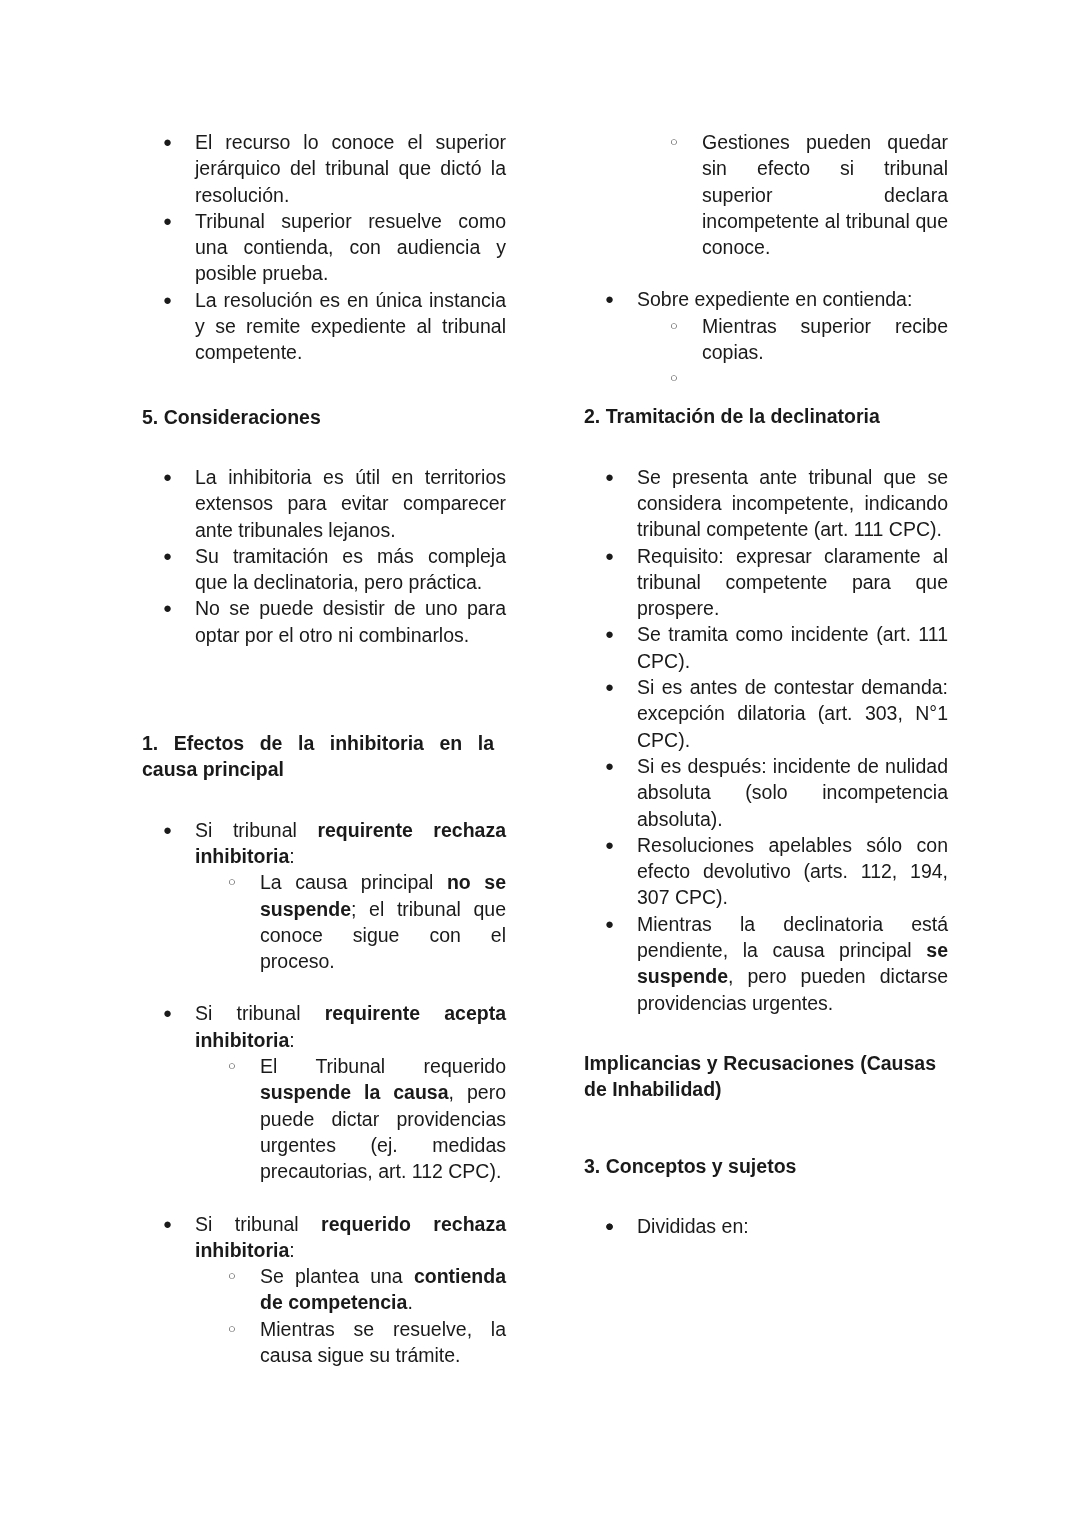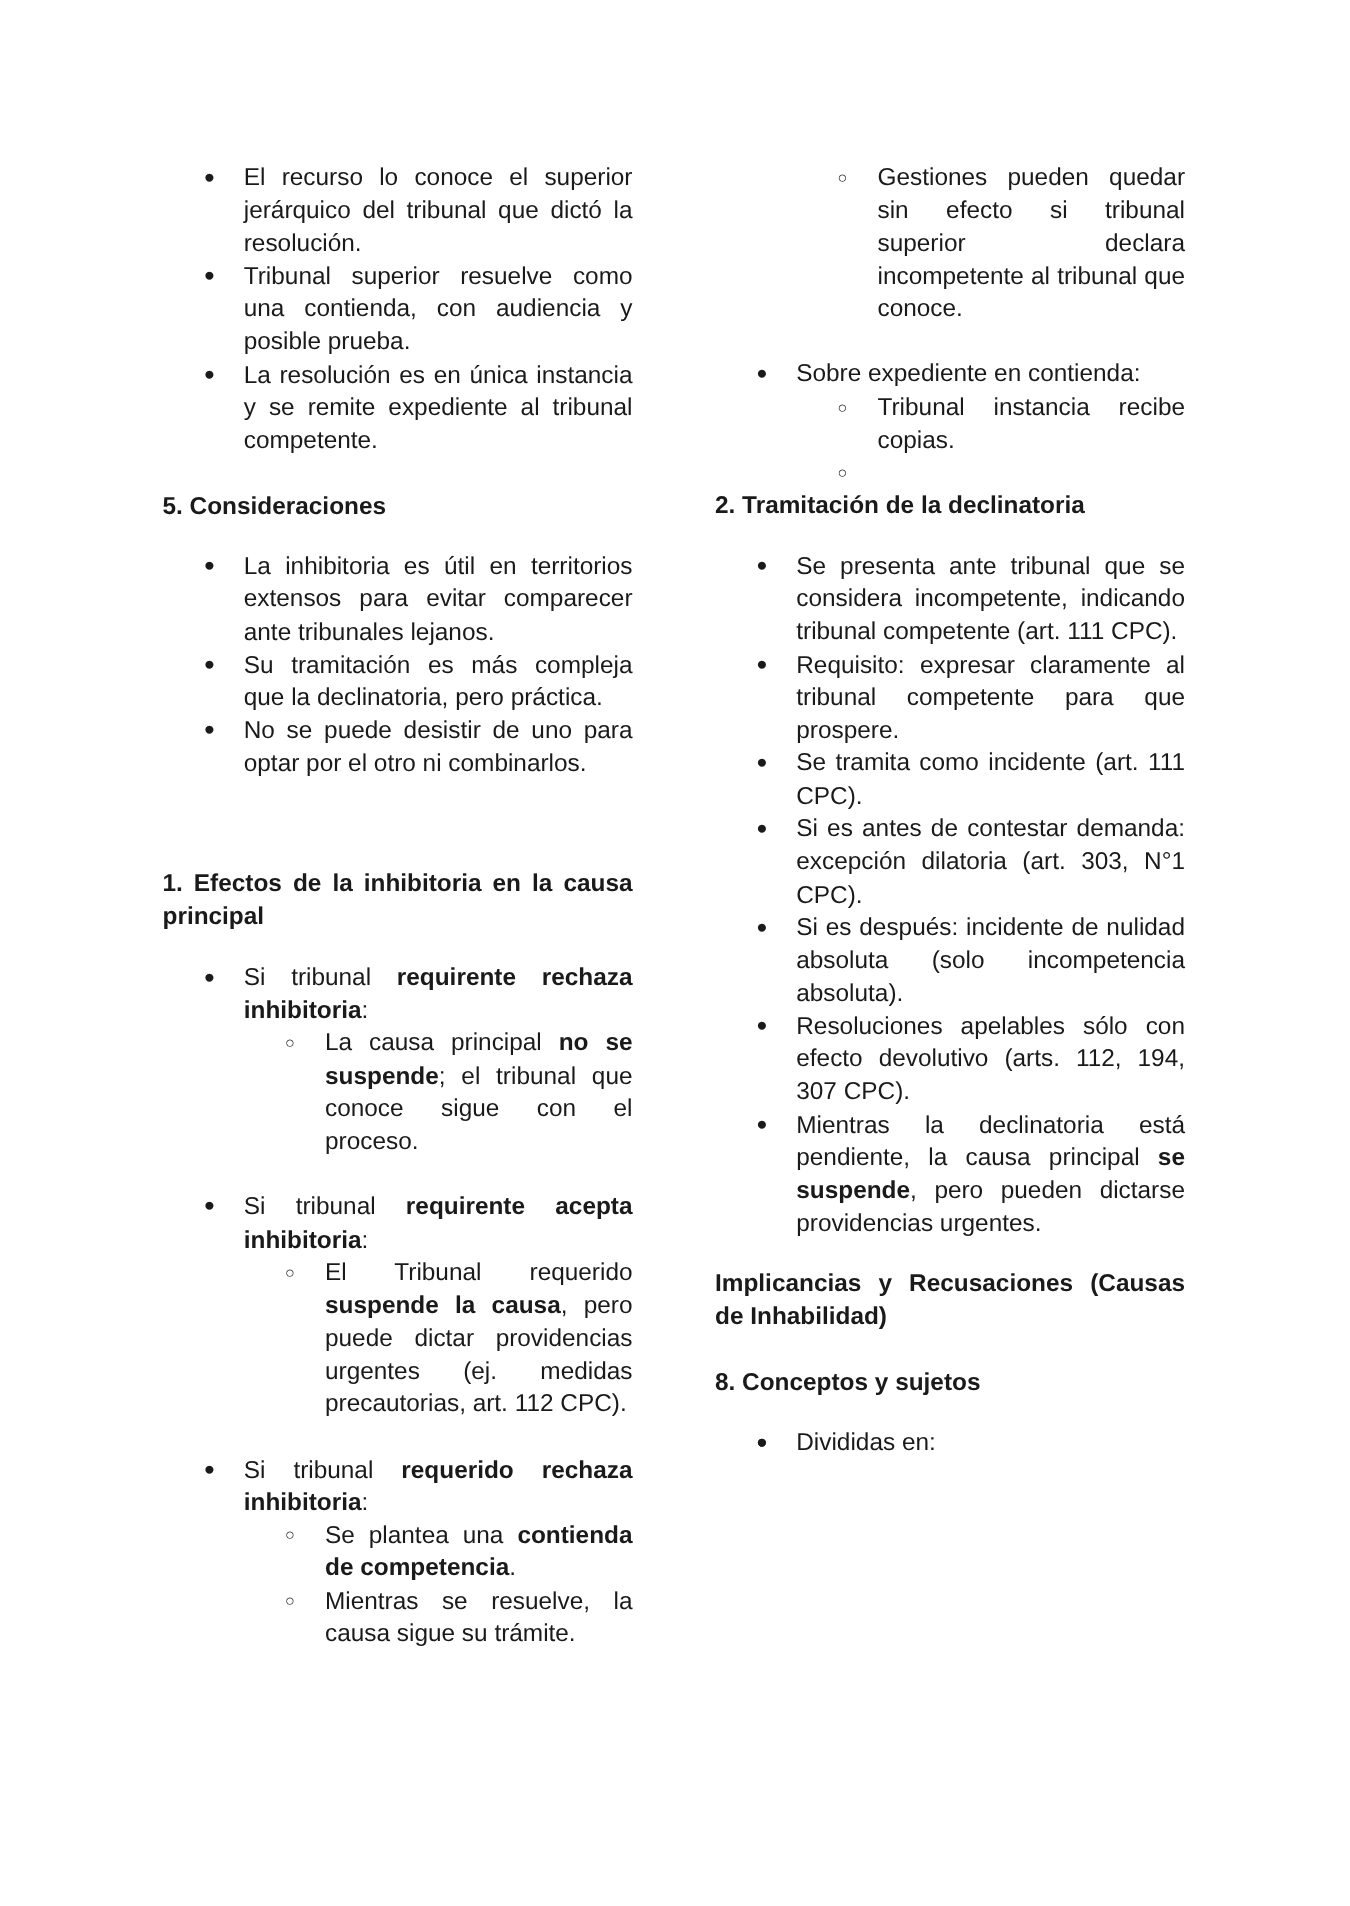--- a/index.html
+++ b/index.html
@@ -4,21 +4,21 @@
 <style>
   html, body { margin: 0; padding: 0; background: #ffffff; }
   body {
     width: 1080px; height: 1525px; position: relative; overflow: hidden;
     font-family: "Liberation Sans", sans-serif; color: #1a1a1a;
     font-size: 19.5px; line-height: 26.3px;
   }
   .col { position: absolute; top: 129px; width: 376px; }
   .col-left { left: 130px; }
   .col-right { left: 572px; }
-  .h { font-weight: bold; margin: 0; text-align: justify; }
+  .h { font-weight: bold; margin: 12px; text-align: justify; }
   ul { list-style: none; margin: 0; padding: 0; }
   li { position: relative; text-align: justify; }
   .l1 { padding-left: 65px; }
   .l1 > .mk { position: absolute; left: 33px; top: 0; font-size: 15px; }
   .l2 { padding-left: 130px; }
   .l2 > .mk { position: absolute; left: 98px; top: 0; font-size: 13px; color: #333; }
   b { font-weight: bold; }
   .gap-s { height: 26px; }
   .gap-m { height: 22px; }
 </style>
@@ -60,37 +60,37 @@
   </ul>
 </div>
 
 <div class="col col-right">
   <ul>
     <li class="l2"><span class="mk">○</span><span>Gestiones pueden quedar sin efecto si tribunal superior declara incompetente al tribunal que conoce.</span></li>
   </ul>
   <div class="gap-s"></div>
   <ul>
     <li class="l1"><span class="mk">●</span><span>Sobre expediente en contienda:</span></li>
-    <li class="l2"><span class="mk">○</span><span>Tribunal instancia recibe copias.</span></li>
+    <li class="l2"><span class="mk">○</span><span>Mientras superior recibe copias.</span></li>
     <li class="l2"><span class="mk">○</span></li>
   </ul>
   <div class="gap-s"></div>
   <p class="h">2. Tramitación de la declinatoria</p>
   <div class="gap-m"></div>
   <ul>
     <li class="l1"><span class="mk">●</span><span>Se presenta ante tribunal que se considera incompetente, indicando tribunal competente (art. 111 CPC).</span></li>
     <li class="l1"><span class="mk">●</span><span>Requisito: expresar claramente al tribunal competente para que prospere.</span></li>
     <li class="l1"><span class="mk">●</span><span>Se tramita como incidente (art. 111 CPC).</span></li>
     <li class="l1"><span class="mk">●</span><span>Si es antes de contestar demanda: excepción dilatoria (art. 303, N°1 CPC).</span></li>
     <li class="l1"><span class="mk">●</span><span>Si es después: incidente de nulidad absoluta (solo incompetencia absoluta).</span></li>
     <li class="l1"><span class="mk">●</span><span>Resoluciones apelables sólo con efecto devolutivo (arts. 112, 194, 307 CPC).</span></li>
     <li class="l1"><span class="mk">●</span><span>Mientras la declinatoria está pendiente, la causa principal </span><b>se suspende</b><span>, pero pueden dictarse providencias urgentes.</span></li>
   </ul>
   <div class="gap-m"></div>
   <p class="h">Implicancias y Recusaciones (Causas de Inhabilidad)</p>
   <div class="gap-s"></div>
-  <p class="h">8. Conceptos y sujetos</p>
+  <p class="h">3. Conceptos y sujetos</p>
   <div class="gap-m"></div>
   <ul>
     <li class="l1"><span class="mk">●</span></li>
     <li class="l1"><span class="mk">●</span><span>Divididas en:</span></li>
   </ul>
 </div>
 
 </body></html>

